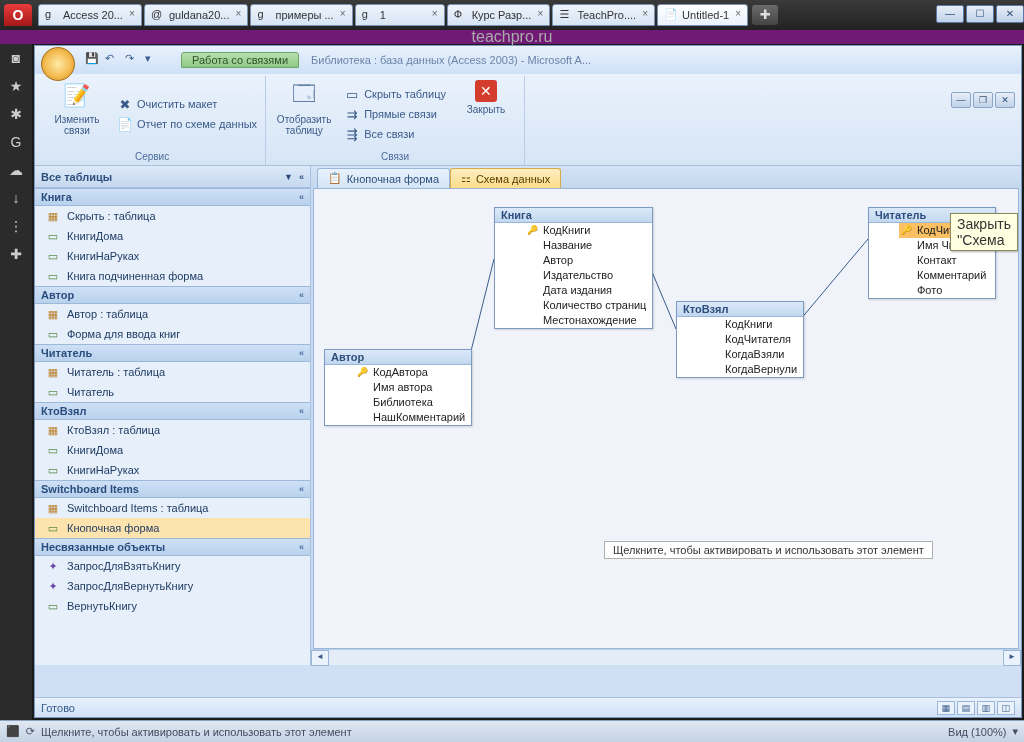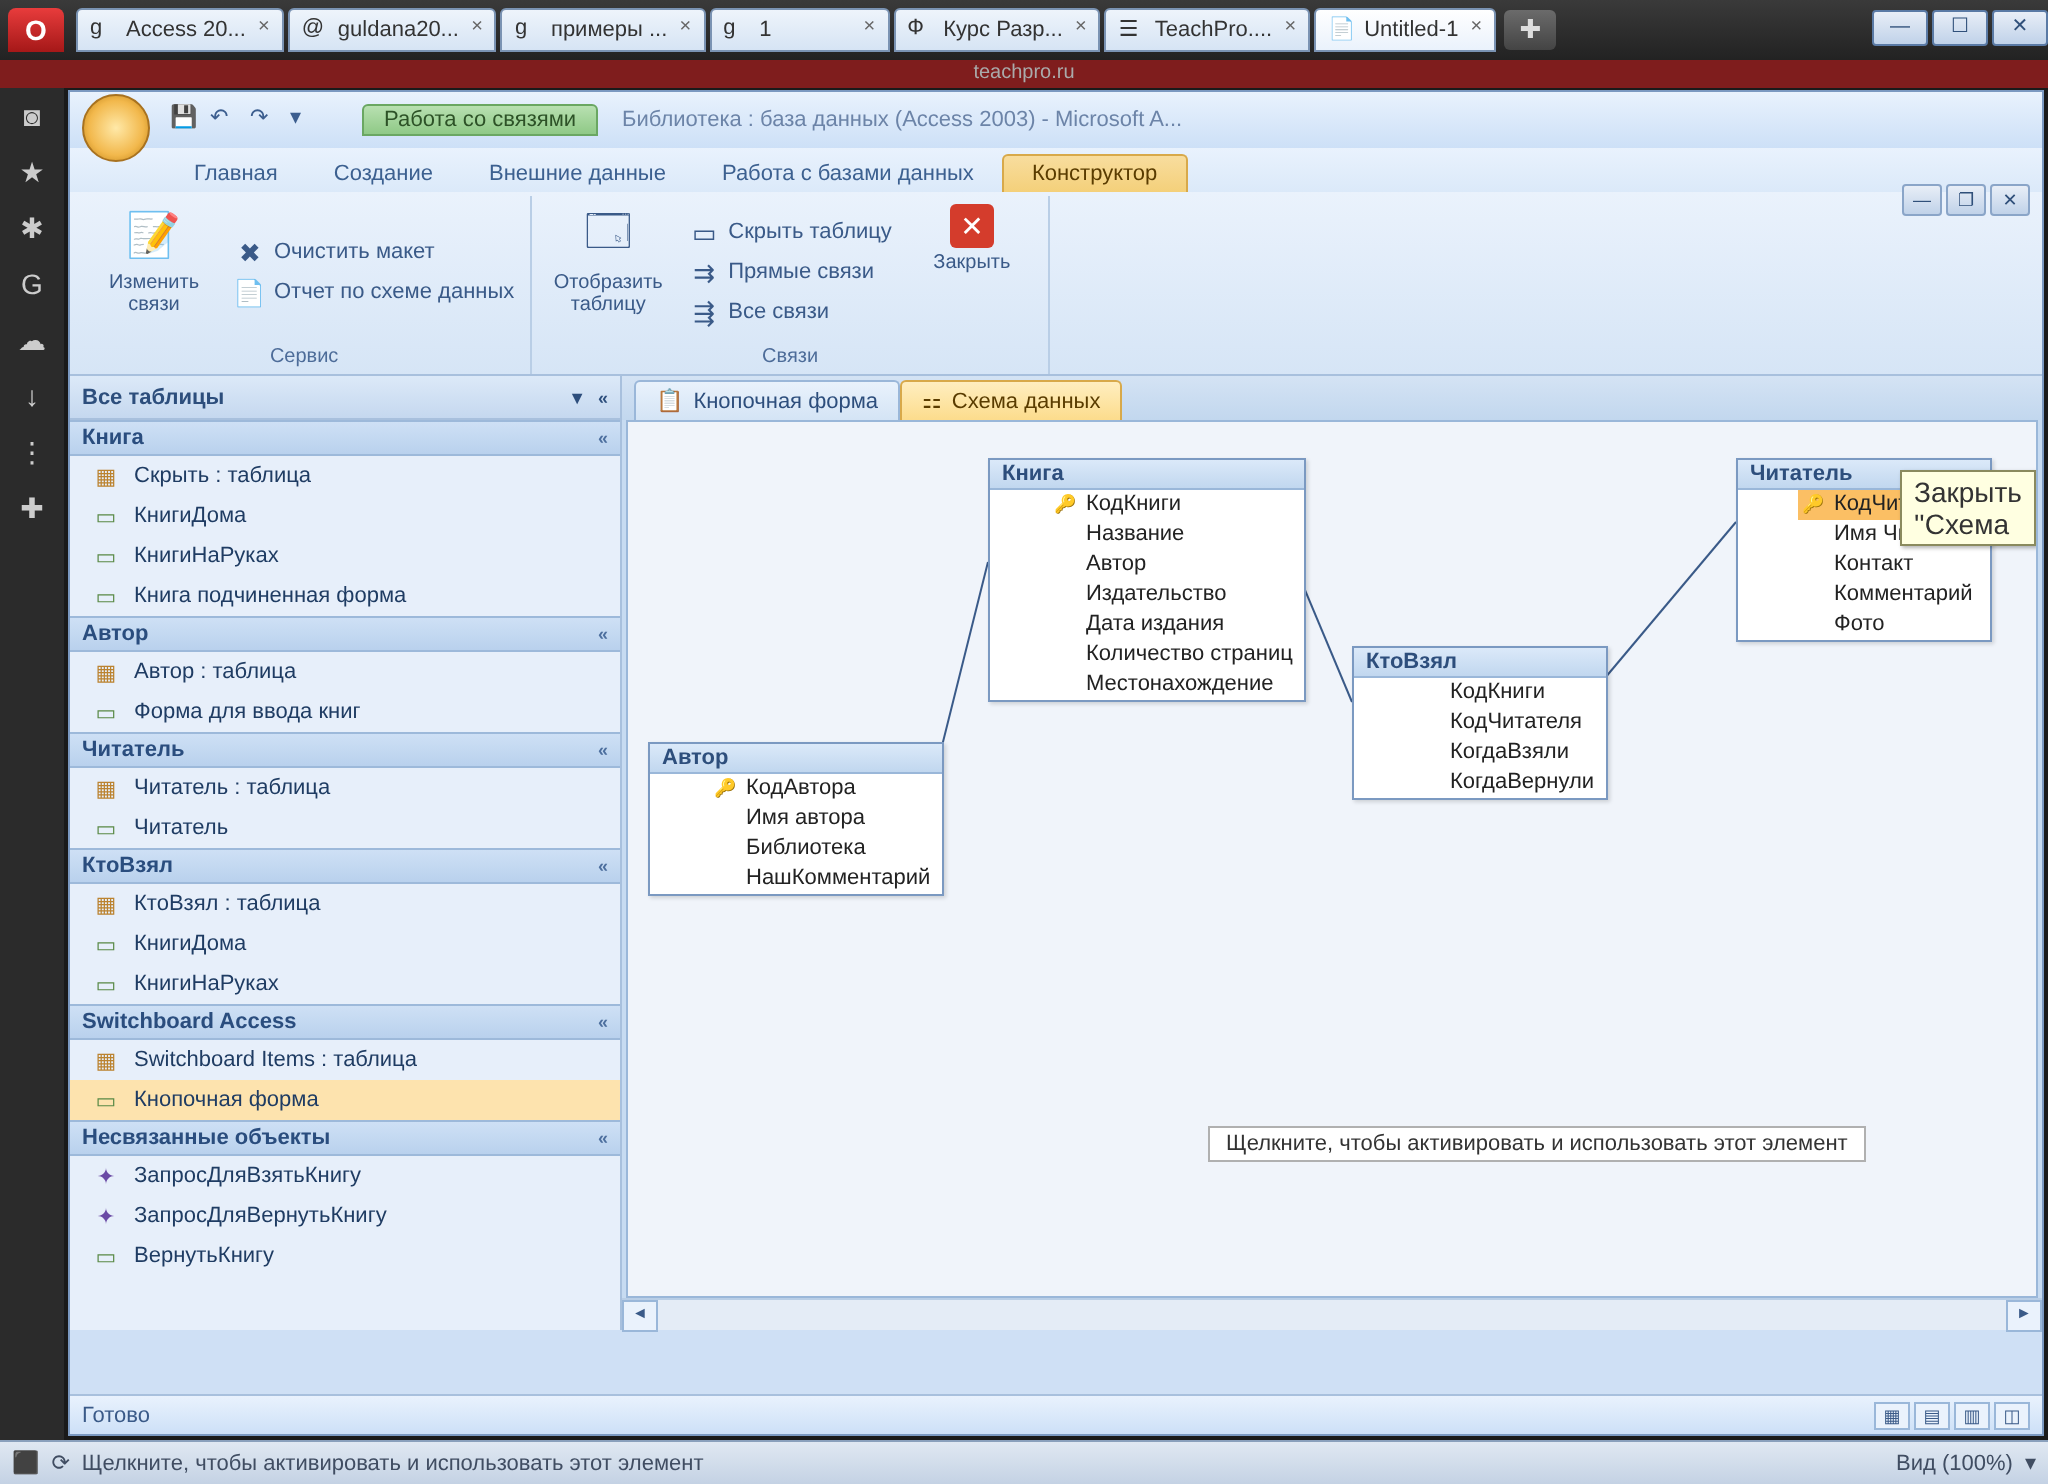--- a/index.html
+++ b/index.html
@@ -8,21 +8,21 @@
 
 .browser-tabs { height: 30px; background: linear-gradient(#3a3a3a, #222); display: flex; align-items: center; padding-left: 4px; }
 .opera-logo { width: 28px; height: 22px; background: linear-gradient(#e83c3c, #a51818); border-radius: 4px 4px 0 0; margin-right: 6px; display:flex;align-items:center;justify-content:center;color:#fff;font-weight:bold;font-size:14px;}
 .btab { height: 22px; background: linear-gradient(#eef4fb,#d6e4f4); border: 1px solid #7a93b3; border-radius: 3px 3px 0 0; padding: 0 18px 0 6px; margin-right: 2px; display: flex; align-items: center; font-size: 11px; color: #333; position: relative; min-width: 90px; max-width: 120px; }
 .btab.active { background: linear-gradient(#fff,#eaf2fc); }
 .btab .tclose { position: absolute; right: 3px; top: 3px; width: 12px; height: 12px; font-size: 10px; color: #666; text-align: center; line-height: 12px; }
 .btab-icon { width: 14px; height: 14px; margin-right: 4px; flex-shrink:0; }
 .btab-add { width: 26px; height: 20px; background: linear-gradient(#6b6b6b,#444); border-radius: 3px; color: #ddd; text-align: center; line-height: 20px; font-size: 13px; margin-left: 2px; }
 .win-ctl { margin-left: auto; display: flex; height: 20px; }
 .win-ctl div { width: 28px; height: 18px; background: linear-gradient(#e8eef7,#c0d2e9); border: 1px solid #5a7aa5; margin-left: 2px; border-radius: 2px; font-size: 10px; text-align: center; line-height: 16px; color:#30507a;}
-.addrline { height: 14px; background: #7f1d1d; color: #aaa; font-size: 10px; text-align: center; line-height: 14px; }
+.addrline { height: 14px; background: #701a75; color: #aaa; font-size: 16px; text-align: center; line-height: 14px; }
 
 
 .opera-side { position: absolute; left: 0; top: 44px; width: 32px; height: 694px; background: #2b2b2b; display: flex; flex-direction: column; align-items: center; padding-top: 6px; gap: 10px; }
 .opera-side div { width: 18px; height: 18px; color: #ccc; font-size: 14px; text-align: center; }
 
 
 .access { position: absolute; left: 34px; top: 45px; right: 2px; bottom: 24px; background: #cfe0f5; border: 1px solid #7b99c1; display: flex; flex-direction: column; }
 .access-title { height: 28px; background: linear-gradient(#e9f2fd,#cde0f7); display: flex; align-items: center; padding: 0 6px; font-size: 11px; }
 .orb { width: 34px; height: 34px; border-radius: 50%; background: radial-gradient(#ffe9a8,#f2b84c 60%,#b97a0d); border:1px solid #a87220; position:relative; top:4px; margin-right: 10px; }
 .qat { display: flex; gap: 4px; margin-right: 20px; }
@@ -167,27 +167,20 @@
     <div class="qat">
       <span>💾</span>
       <span>↶</span>
       <span>↷</span>
       <span>▾</span>
     </div>
     <div class="context-tab">Работа со связями</div>
     <div class="dbname">Библиотека : база данных (Access 2003) - Microsoft A...</div>
   </div>
 
-  <div class="ribbon-tabs" id="ribtabs">
-      <div class="rtab">Главная</div>
-      <div class="rtab">Создание</div>
-      <div class="rtab">Внешние данные</div>
-      <div class="rtab">Работа с базами данных</div>
-      <div class="rtab active">Конструктор</div>
-    </div>
 
   <div class="ribbon">
     <div class="rgroup">
       <div class="rgroup-body">
         <div class="rbtn-lg">
           <div class="ico">📝</div>
           <span style="white-space:pre-line">Изменить
 связи</span>
         </div>
         <div class="rcol">
@@ -295,21 +288,21 @@
           </div>
           <div class="nav-item">
             <span class="nico ico-frm">▭</span>
             <span>КнигиДома</span>
           </div>
           <div class="nav-item">
             <span class="nico ico-frm">▭</span>
             <span>КнигиНаРуках</span>
           </div>
           <div class="nav-grp-hd">
-            <span>Switchboard Access</span>
+            <span>Switchboard Items</span>
             <span class="chev">«</span>
           </div>
           <div class="nav-item">
             <span class="nico ico-tbl">▦</span>
             <span>Switchboard Items : таблица</span>
           </div>
           <div class="nav-item sel">
             <span class="nico ico-frm">▭</span>
             <span>Кнопочная форма</span>
           </div>

